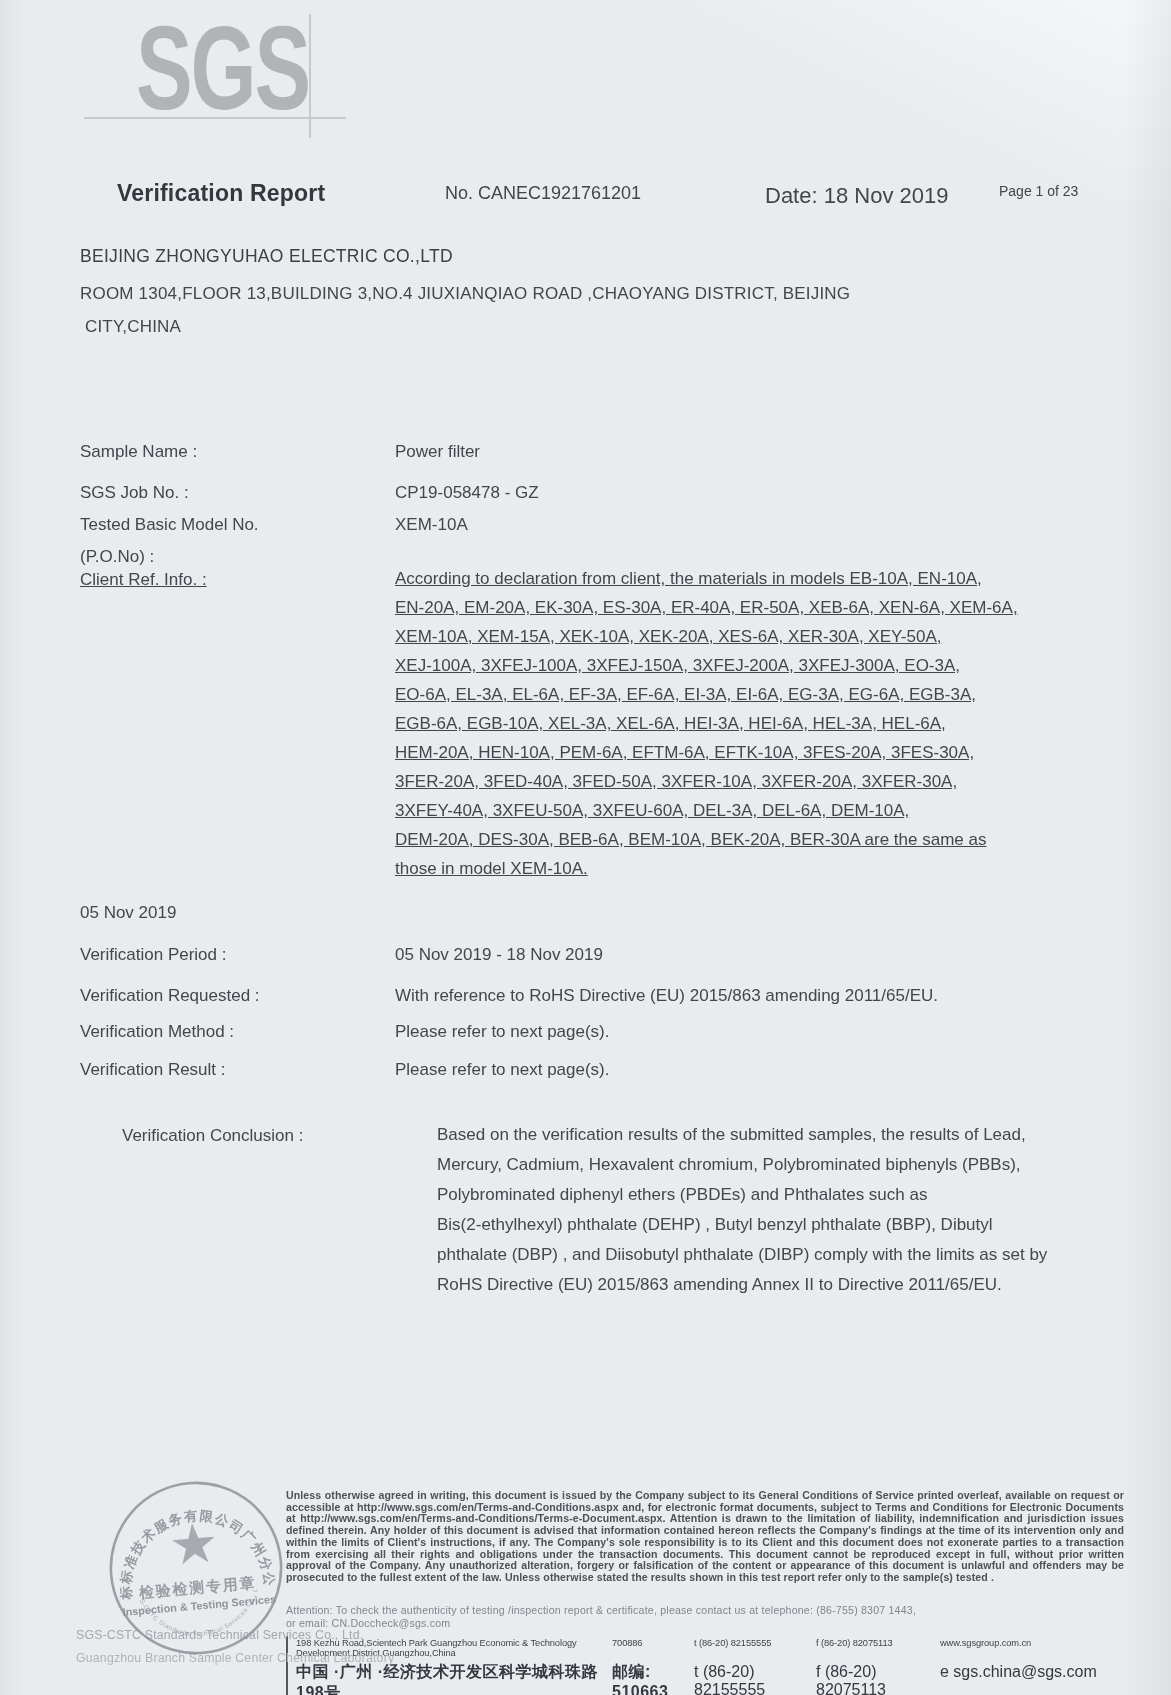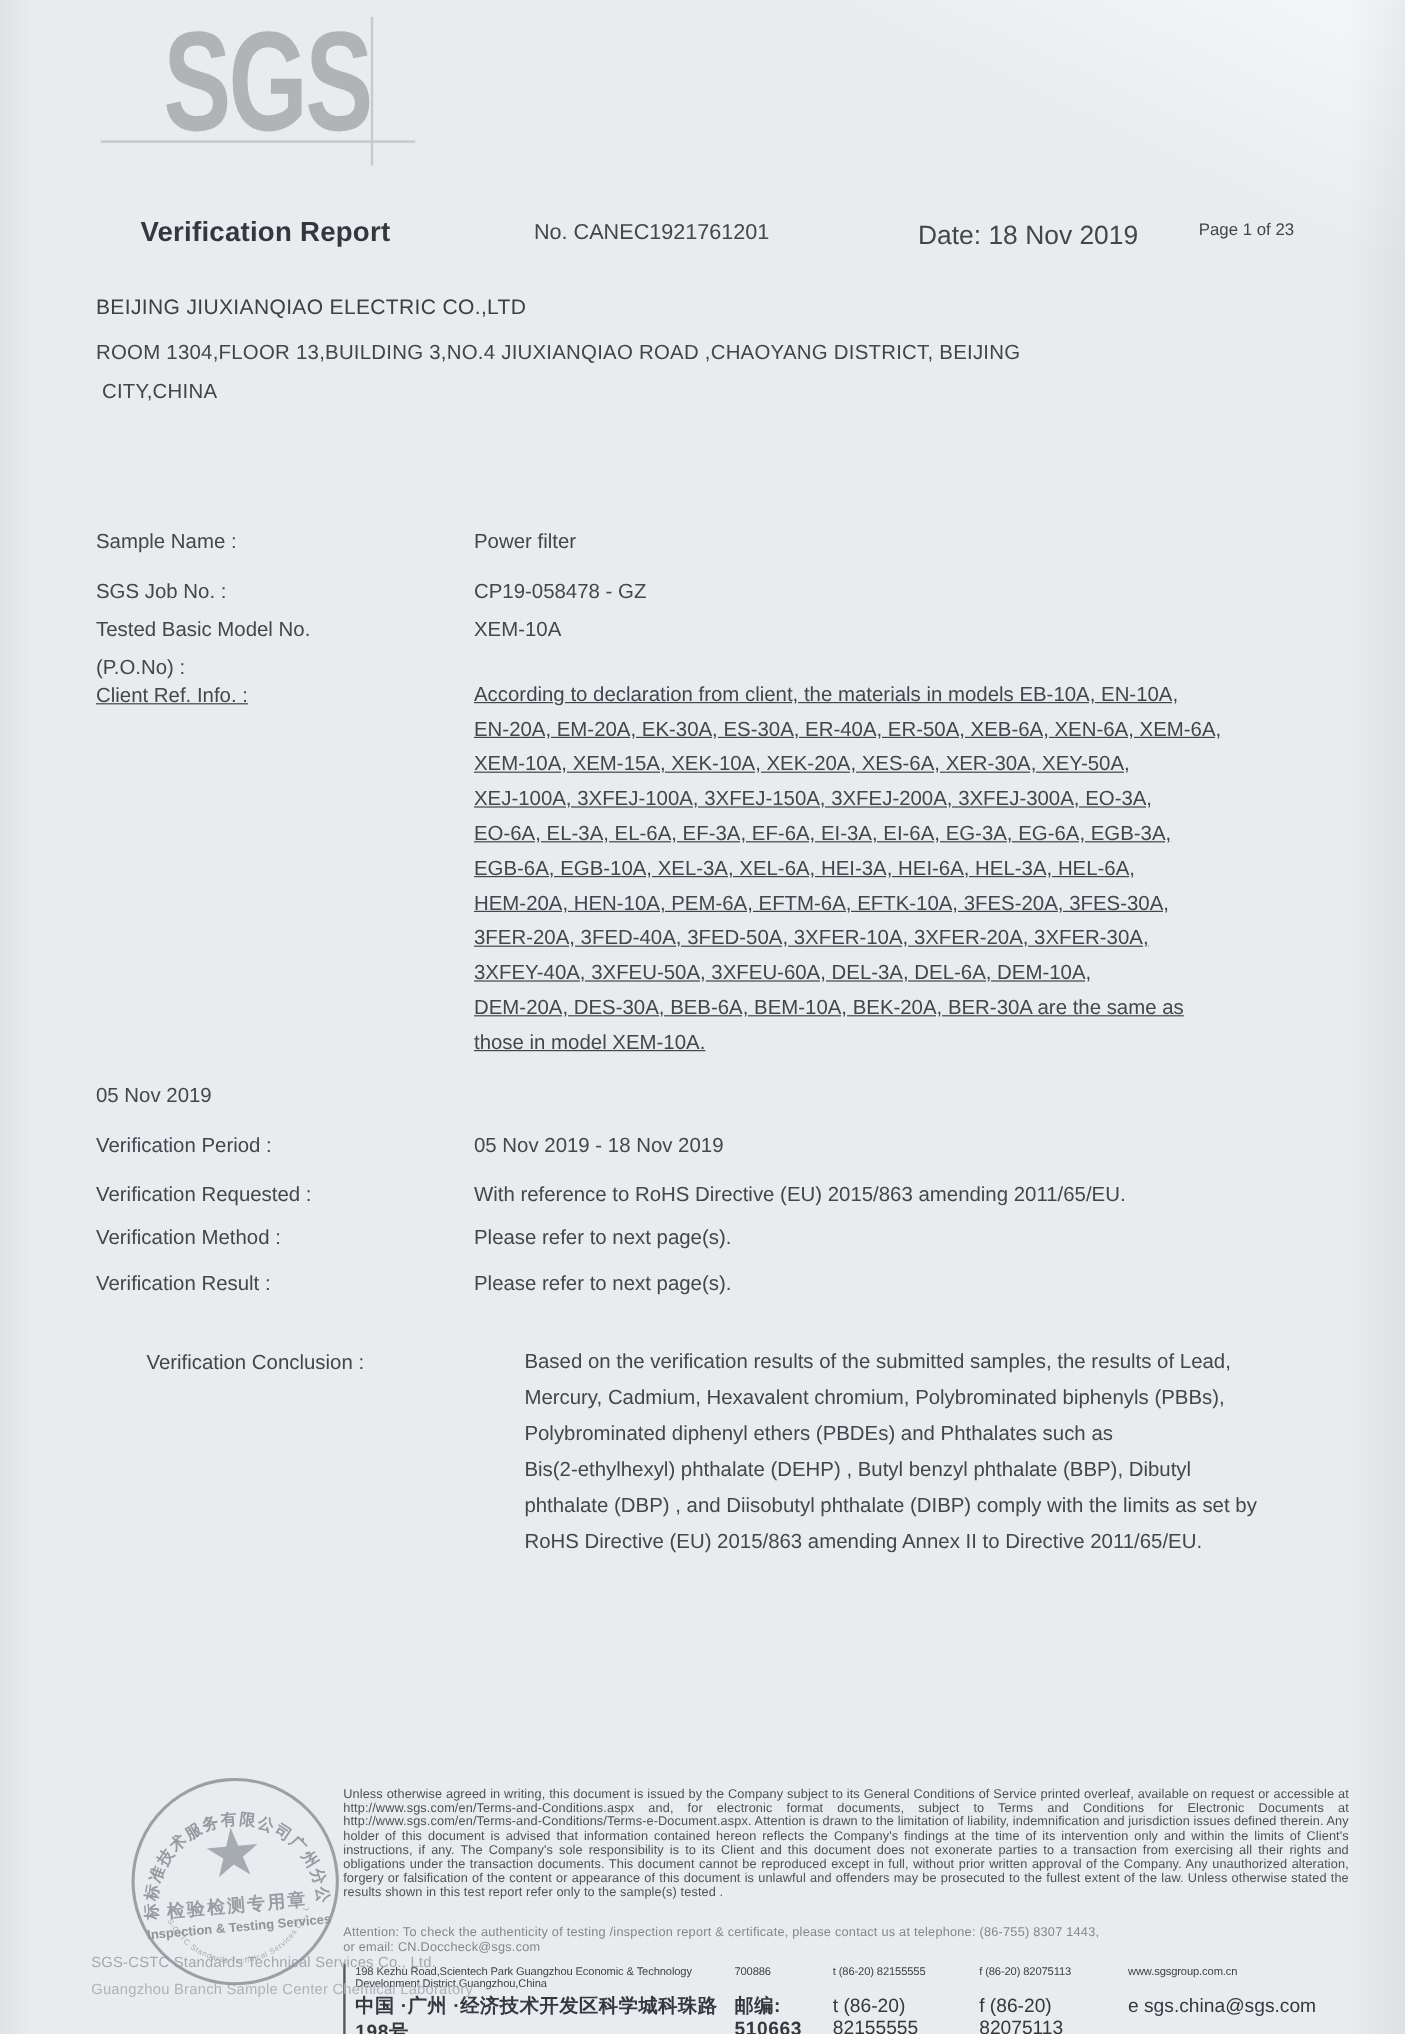--- a/index.html
+++ b/index.html
@@ -39,21 +39,21 @@
   .row{position:absolute;left:80px;width:1032px;display:grid;grid-template-columns:315px 1fr;}
   .lbl{font-size:17px;line-height:32px;white-space:pre-line;color:#43464c;}
   .val{font-size:17px;line-height:32px;white-space:pre-line;color:#43464c;}
   .val.para{line-height:29px;}
   .val.para2{line-height:30px;}
   .r1{top:436px;} .r2{top:477px;} .r3{top:509px;} .r4{top:564px;text-decoration:underline;}
   .r5{top:897px;} .r6{top:939px;} .r7{top:980px;} .r8{top:1016px;} .r9{top:1054px;} .r10{top:1120px;margin-left:42px;}
 
   
   .terms{position:absolute;left:286px;top:1490px;width:838px;
-    font-size:10.6px;line-height:11.7px;text-align:justify;color:#4d5157;letter-spacing:.1px;}
+    font-size:10.6px;line-height:11.7px;text-align:justify;color:#4d5157;letter-spacing:.1px;font-weight:bold;}
   .attention{position:absolute;left:286px;top:1604px;width:838px;
     font-size:10.6px;line-height:13px;color:#81878e;white-space:pre-line;letter-spacing:.2px;}
   .addrbar{position:absolute;left:286px;top:1636px;width:860px;
     border-left:2px solid #54585e;border-bottom:1.5px solid #5a5e64;
     padding:2px 0 5px 8px;}
   .addrbar .r{display:grid;grid-template-columns:316px 82px 122px 124px auto;align-items:baseline;}
   .addrbar .small{font-size:9.3px;color:#3f434a;letter-spacing:-.1px;}
   .addrbar .big{font-size:13.5px;color:#34383f;margin-top:4px;}
   .addrbar .big span{font-size:16px;}
   .addrbar .cjk{font-size:14px;font-weight:bold;letter-spacing:.5px;}
@@ -76,21 +76,21 @@
   <div class="logo-hline"></div>
   <div class="logo-vline"></div>
 
   <div class="hdr">
     <div class="title">Verification Report</div>
     <div class="no">No. CANEC1921761201</div>
     <div class="date">Date: 18 Nov 2019</div>
     <div class="page">Page 1 of 23</div>
   </div>
 
-  <div class="company">BEIJING JIUXIANQIAO ELECTRIC CO.,LTD</div>
+  <div class="company">BEIJING ZHONGYUHAO ELECTRIC CO.,LTD</div>
   <div class="addr1">ROOM 1304,FLOOR 13,BUILDING 3,NO.4 JIUXIANQIAO ROAD ,CHAOYANG DISTRICT, BEIJING</div>
   <div class="addr2"> CITY,CHINA</div>
 
   <div class="row r1">
     <div class="lbl">Sample Name :</div>
     <div class="val">Power filter</div>
   </div>
   <div class="row r2">
     <div class="lbl">SGS Job No. :</div>
     <div class="val">CP19-058478 - GZ</div>

